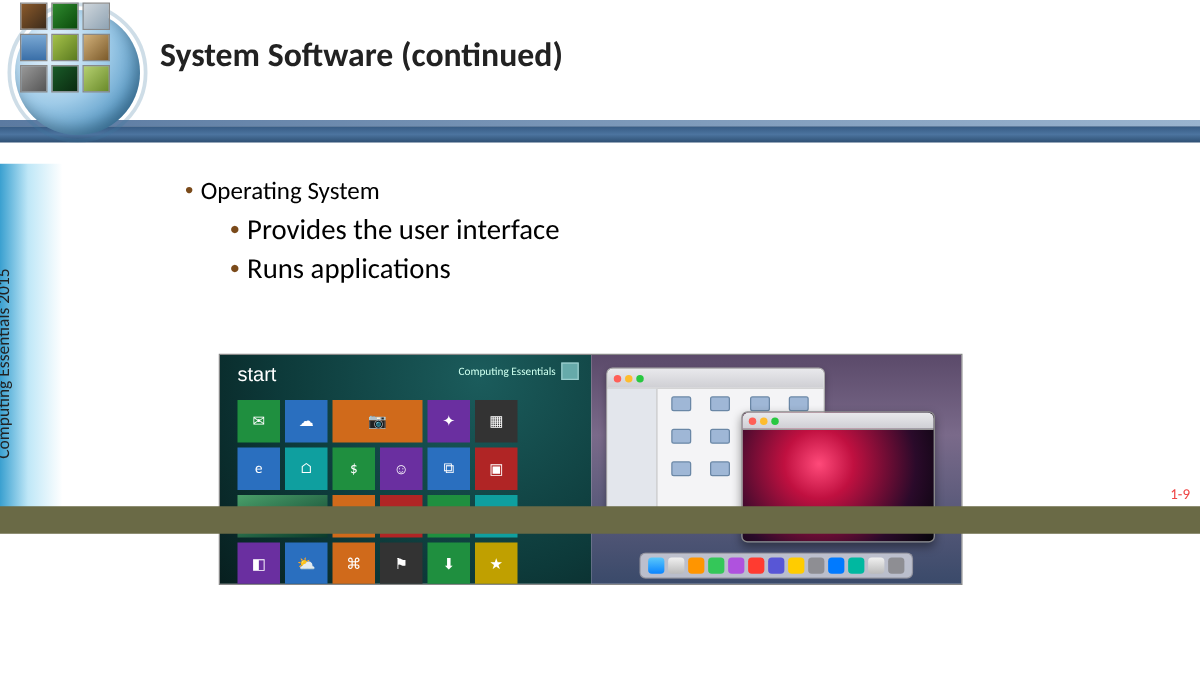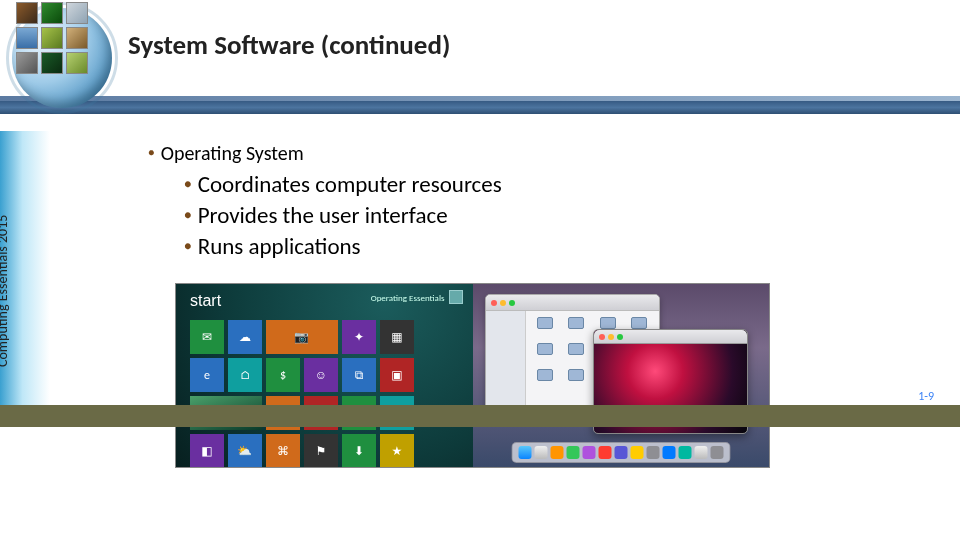--- a/index.html
+++ b/index.html
@@ -100,21 +100,21 @@
     border:1px solid rgba(120,120,130,0.6); border-radius:5px; }
   .di { width:13px; height:13px; border-radius:3px; }
   .d1{background:linear-gradient(#5ac8fa,#0a84ff);} .d2{background:linear-gradient(#f0f0f0,#bbb);}
   .d3{background:#ff9500;} .d4{background:#34c759;} .d5{background:#af52de;}
   .d6{background:#ff3b30;} .d7{background:#5856d6;} .d8{background:#ffcc00;}
   .d9{background:#8e8e93;} .d10{background:#007aff;} .d11{background:#00b8a0;}
 
   
   .footer { position:absolute; left:0; right:0; bottom:0; height:22px;
     background:#6a6a46; }
-  .pagenum { position:absolute; right:26px; bottom:24px; font-size:12px; color:#3b82f6; }
+  .pagenum { position:absolute; right:8px; bottom:24px; font-size:12px; color:#ef4444; }
 </style>
 </head>
 <body>
 
 <div class="slide">
 
   <div class="header">
     <div class="globe-ring"></div>
     <div class="globe"></div>
     <div class="globe-grid">
@@ -135,36 +135,33 @@
 
   <div class="leftbar">
     <div class="sidelabel">Computing Essentials 2015</div>
   </div>
 
   <div class="content">
     <div class="b1">
       <span class="dot">●</span><span>Operating System</span>
     </div>
     <div class="b2">
-      <span class="dot">●</span><span>Coordinates computer resources</span>
-    </div>
-    <div class="b2">
       <span class="dot">●</span><span>Provides the user interface</span>
     </div>
     <div class="b2">
       <span class="dot">●</span><span>Runs applications</span>
     </div>
   </div>
 
   <div class="shots">
 
     <div class="shot win8">
       <div class="startlbl">start</div>
       <div class="wuser">
-        <span>Operating Essentials</span>
+        <span>Computing Essentials</span>
         <span class="wava"></span>
       </div>
       <div class="tiles">
         <div class="t g">✉</div>
         <div class="t bl">☁</div>
         <div class="t o wide">📷</div>
         <div class="t pu">✦</div>
         <div class="t dk">▦</div>
 
         <div class="t bl">e</div>

